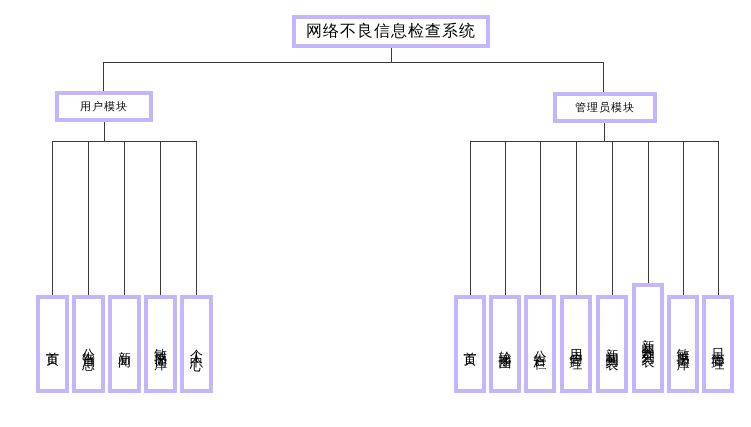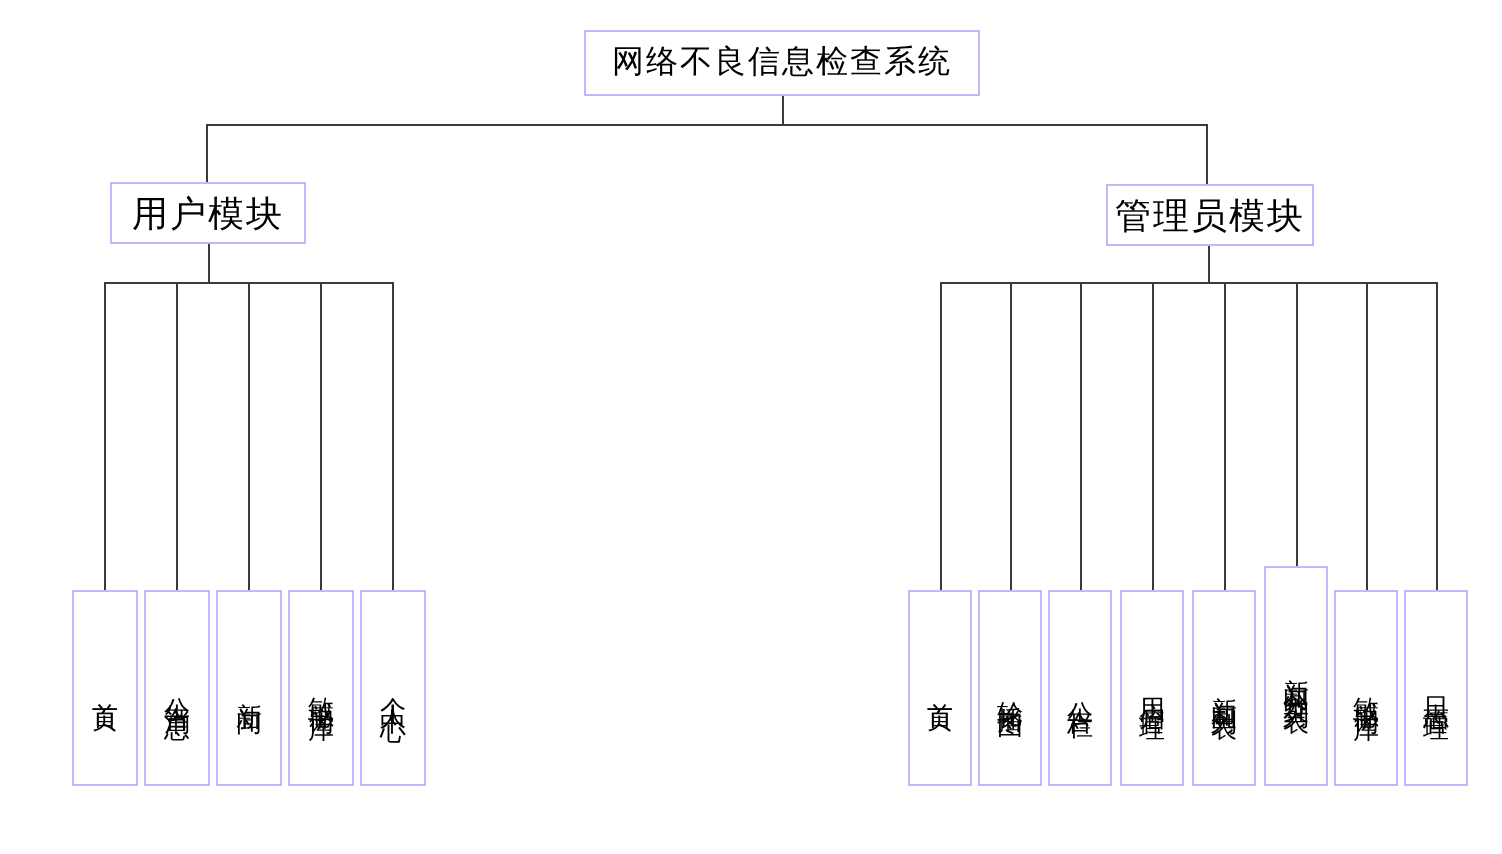--- a/index.html
+++ b/index.html
@@ -14,34 +14,34 @@
     position: relative;
     width: 751px;
     height: 427px;
     background: #ffffff;
     overflow: hidden;
   }
   
   .node {
     position: absolute;
     box-sizing: border-box;
-    border: 1px solid #c4b5fd;
+    border: 4px solid #c4b5fd;
     background: #ffffff;
     display: flex;
     align-items: center;
     justify-content: center;
     color: #000000;
     z-index: 3;
   }
   .node-root {
     font-size: 16px;
     letter-spacing: 1px;
   }
   .node-module {
-    font-size: 18px;
+    font-size: 11px;
     letter-spacing: 1px;
   }
   .leaf {
     font-size: 13px;
     line-height: 17px;
     writing-mode: vertical-rl;
     text-orientation: upright;
     letter-spacing: 2px;
     padding-top: 4px;
     padding-bottom: 4px;

